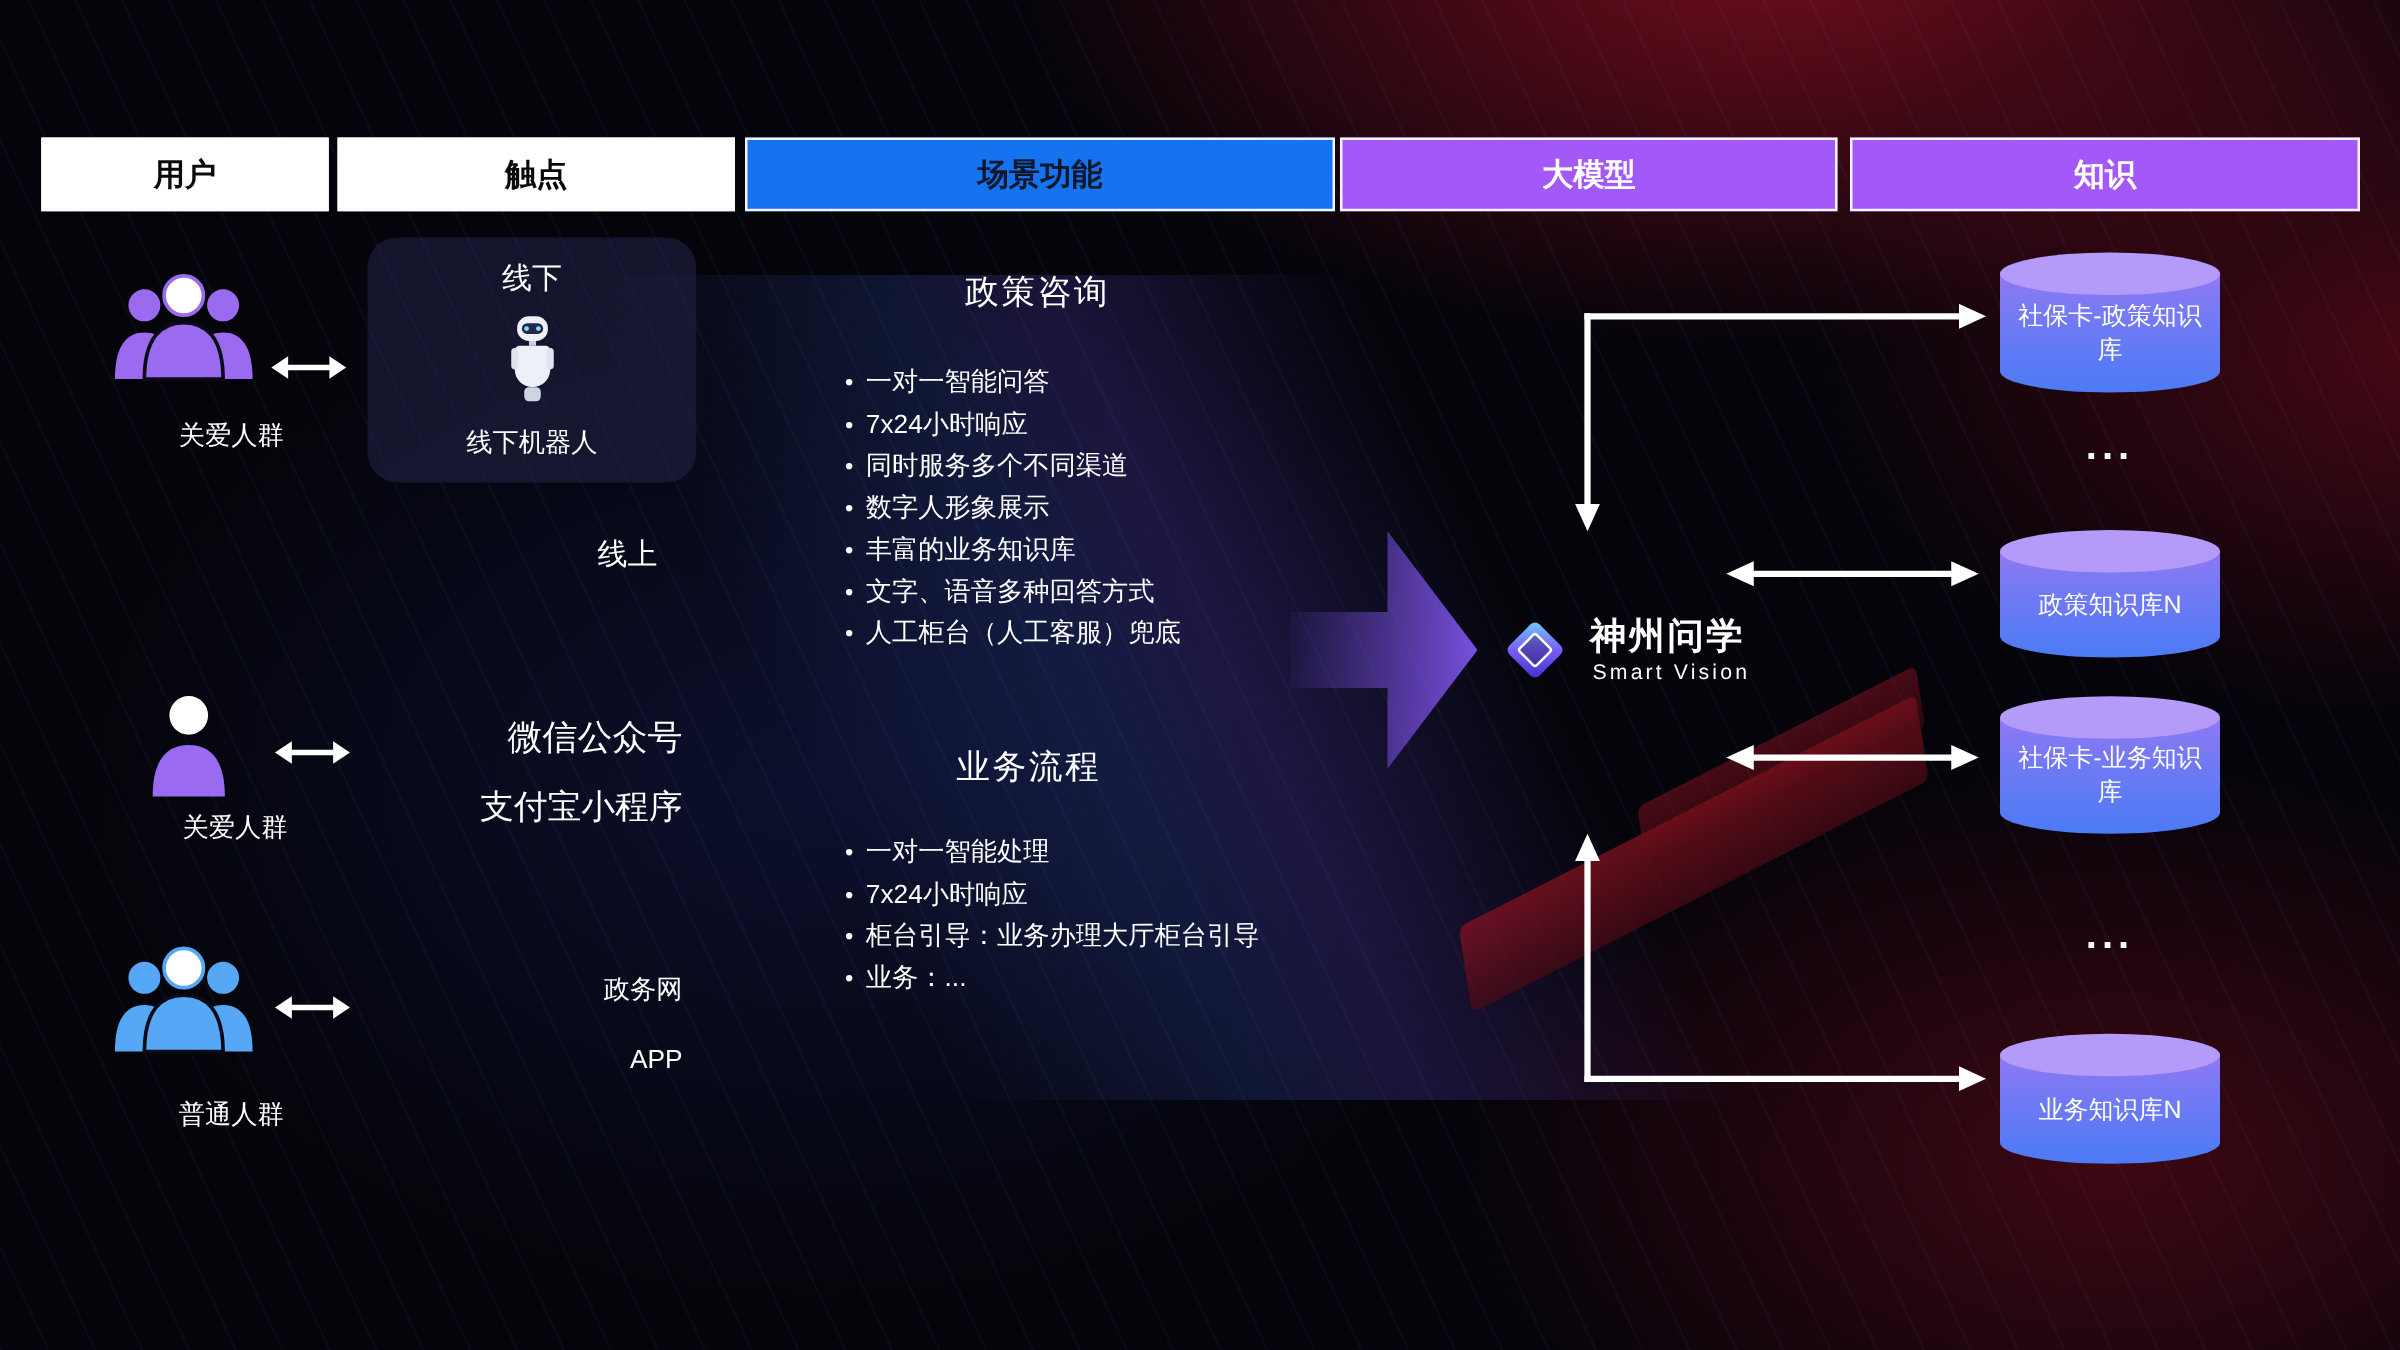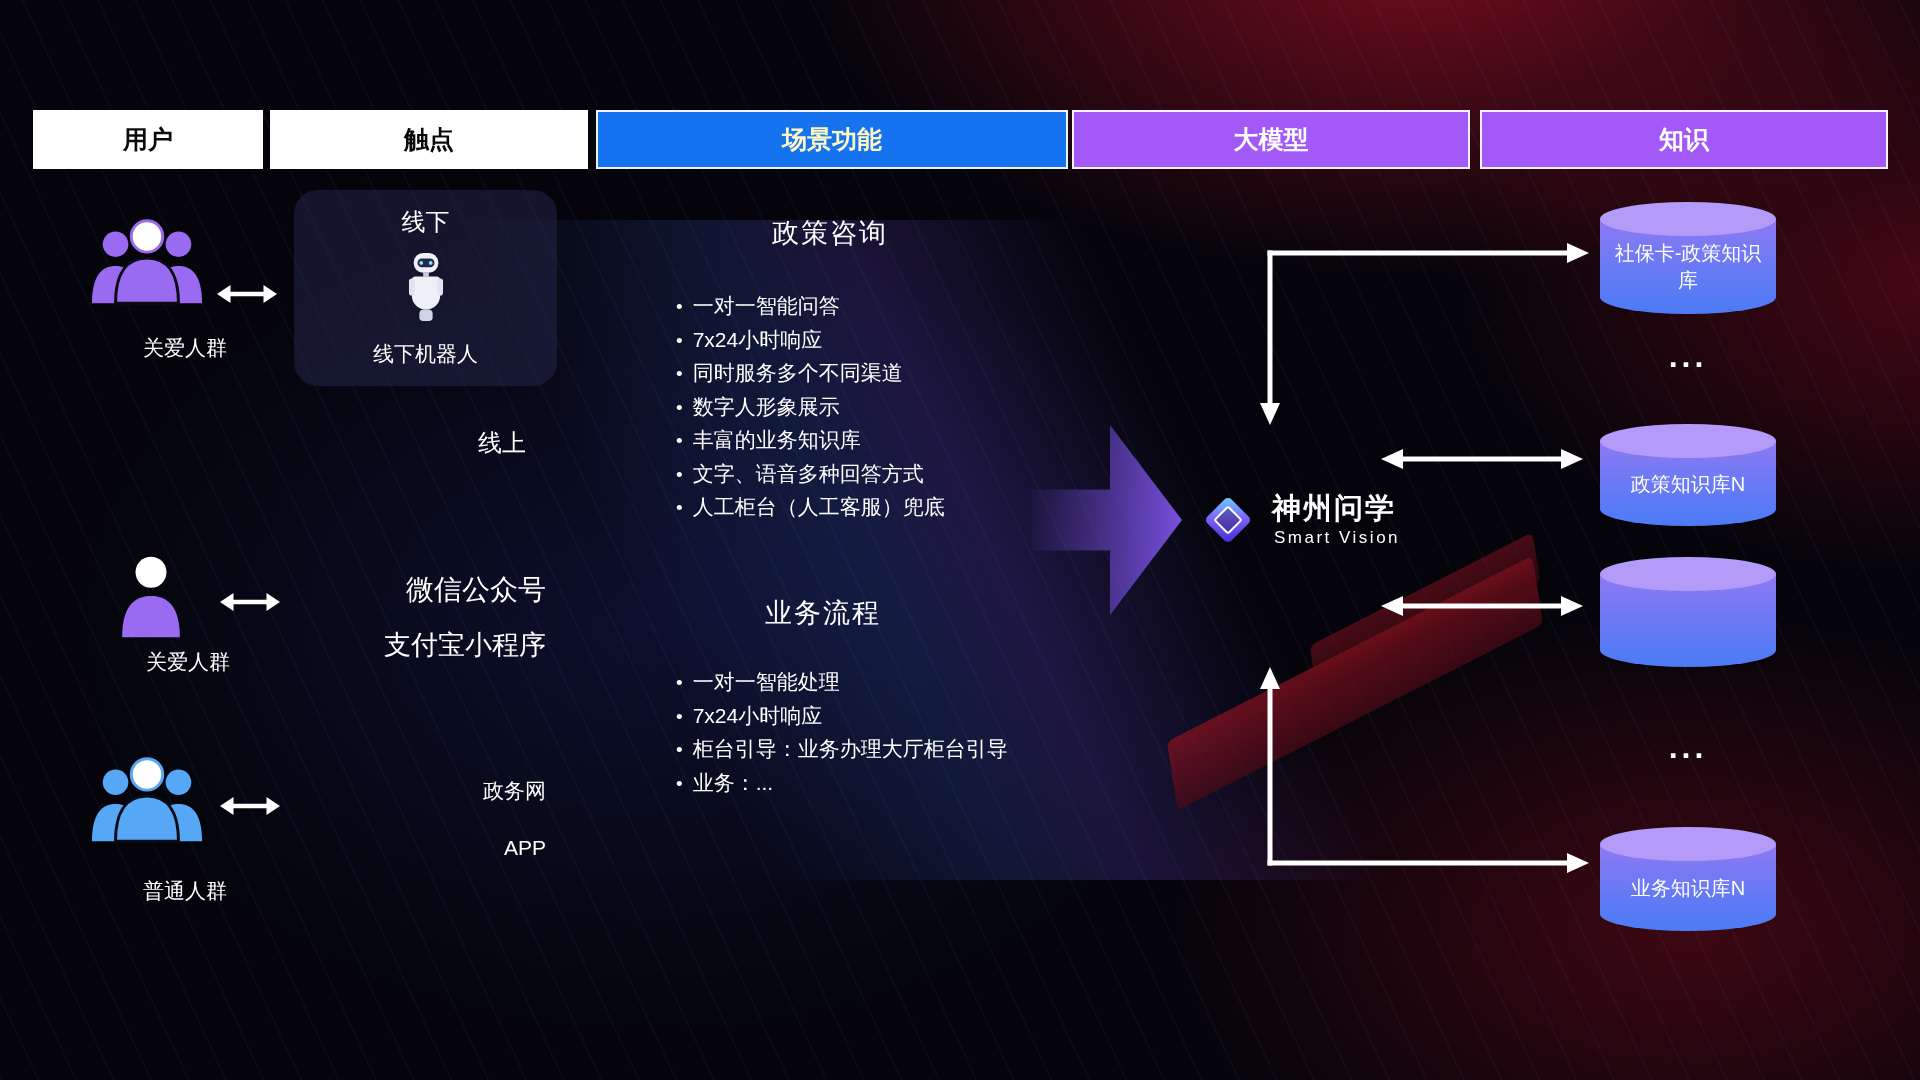--- a/index.html
+++ b/index.html
@@ -57,21 +57,21 @@
   <div class="chev" style="left:1150px;top:650px;width:410px;height:66px"></div>
   <div class="chev" style="left:1300px;top:590px;width:250px;height:48px;opacity:.5"></div>
 
   <div class="pill" style="left: 33px; width: 230px; background: rgb(255, 255, 255);">
     <span style="color: rgb(10, 10, 10); text-align: center;">用户</span>
   </div>
   <div class="pill" style="left: 270px; width: 318px; background: rgb(255, 255, 255);">
     <span style="color: rgb(10, 10, 10);">触点</span>
   </div>
   <div class="pill" style="left: 596px; width: 472px; background: rgb(22, 115, 240);">
-    <span style="color: #fef9c3;">场景功能</span>
+    <span style="color: #0f172a;">场景功能</span>
   </div>
   <div class="pill" style="left: 1072px; width: 398px; background: rgb(162, 89, 247);">
     <span style="color: rgb(255, 255, 255);">大模型</span>
   </div>
   <div class="pill" style="left: 1480px; width: 408px; background: rgb(162, 89, 247);">
     <span style="color: #ffffff;">知识</span>
   </div>
 
   <div class="icon-box" style="left:88px;top:212px;width:118px;height:98px">
     <svg viewBox="0 0 120 96" width="118" height="96">
@@ -215,20 +215,21 @@
   </div>
   <div class="dots" style="left:1638px;top:338px">...</div>
   <div class="cyl" style="left:1600px;top:424px;height:102px">
     <div class="cyl-top"></div>
     <div class="cyl-body"></div>
     <div class="cyl-label">政策知识库N</div>
   </div>
   <div class="cyl" style="left:1600px;top:557px;height:110px">
     <div class="cyl-top"></div>
     <div class="cyl-body"></div>
+    <div class="cyl-label">社保卡-业务知识库</div>
   </div>
   <div class="dots" style="left:1638px;top:729px">...</div>
   <div class="cyl" style="left:1600px;top:827px;height:104px">
     <div class="cyl-top"></div>
     <div class="cyl-body"></div>
     <div class="cyl-label">业务知识库N</div>
   </div>
 </div>
 
 </body></html>

